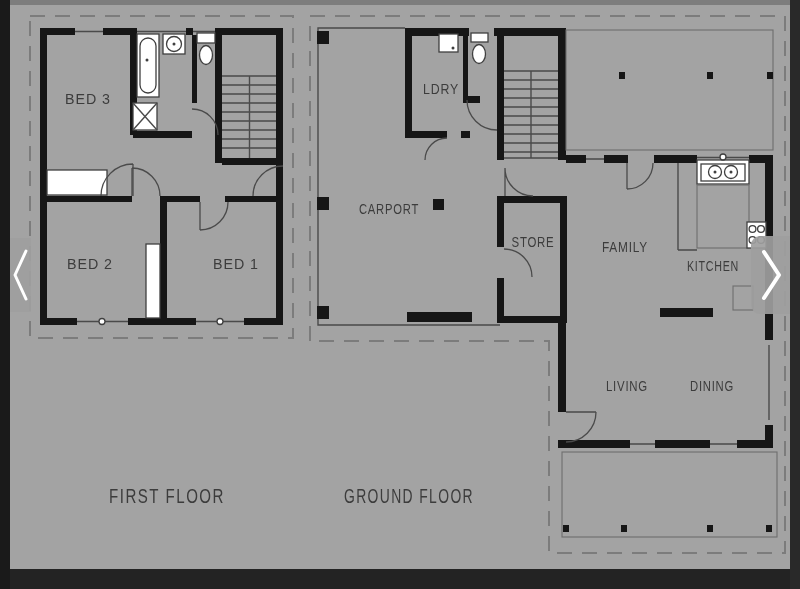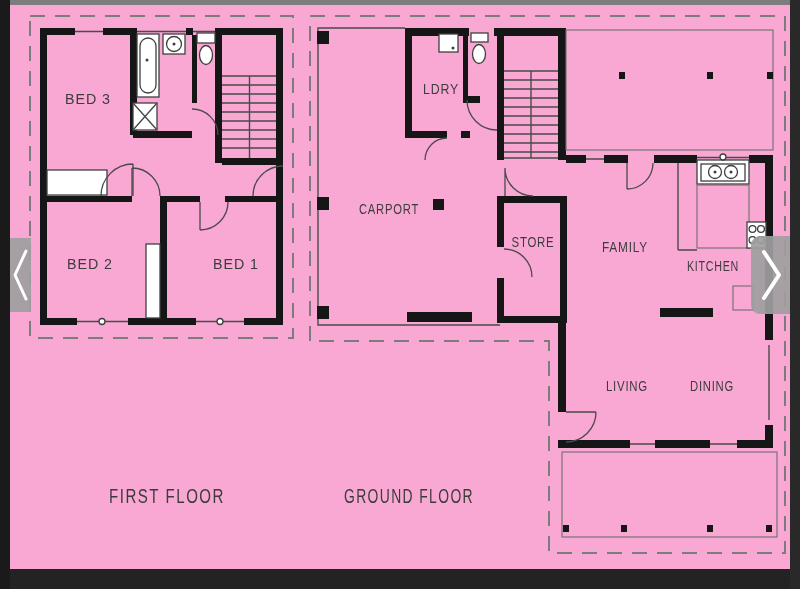--- a/index.html
+++ b/index.html
@@ -1,16 +1,16 @@
 <!DOCTYPE html>
 <html><head>
 <meta charset="utf-8">
 <style>
   html,body{margin:0;padding:0;background:#111;}
-  .stage{position:relative;width:800px;height:589px;background:#f9a8d4;overflow:hidden;
+  .stage{position:relative;width:800px;height:589px;background:#a3a3a3;overflow:hidden;
          font-family:"Liberation Sans",sans-serif;}
   .edge-left{position:absolute;left:0;top:0;width:10px;height:589px;background:#1a1a1a;}
   .edge-right{position:absolute;right:0;top:0;width:10px;height:589px;background:#292929;}
   .bar-top{position:absolute;left:10px;top:0;width:780px;height:5px;background:#7d7d7d;}
   .bar-bottom{position:absolute;left:10px;top:569px;width:780px;height:20px;background:#232323;}
   .plan-svg{position:absolute;left:0;top:0;}
   .nav{position:absolute;display:flex;align-items:center;justify-content:center;
        background:rgba(158,158,158,0.92);border:none;padding:0;cursor:pointer;}
   .nav-prev{left:10px;top:238px;width:21px;height:74px;}
   .nav-next{left:751px;top:236px;width:39px;height:78px;border-radius:9px 0 0 9px;}

